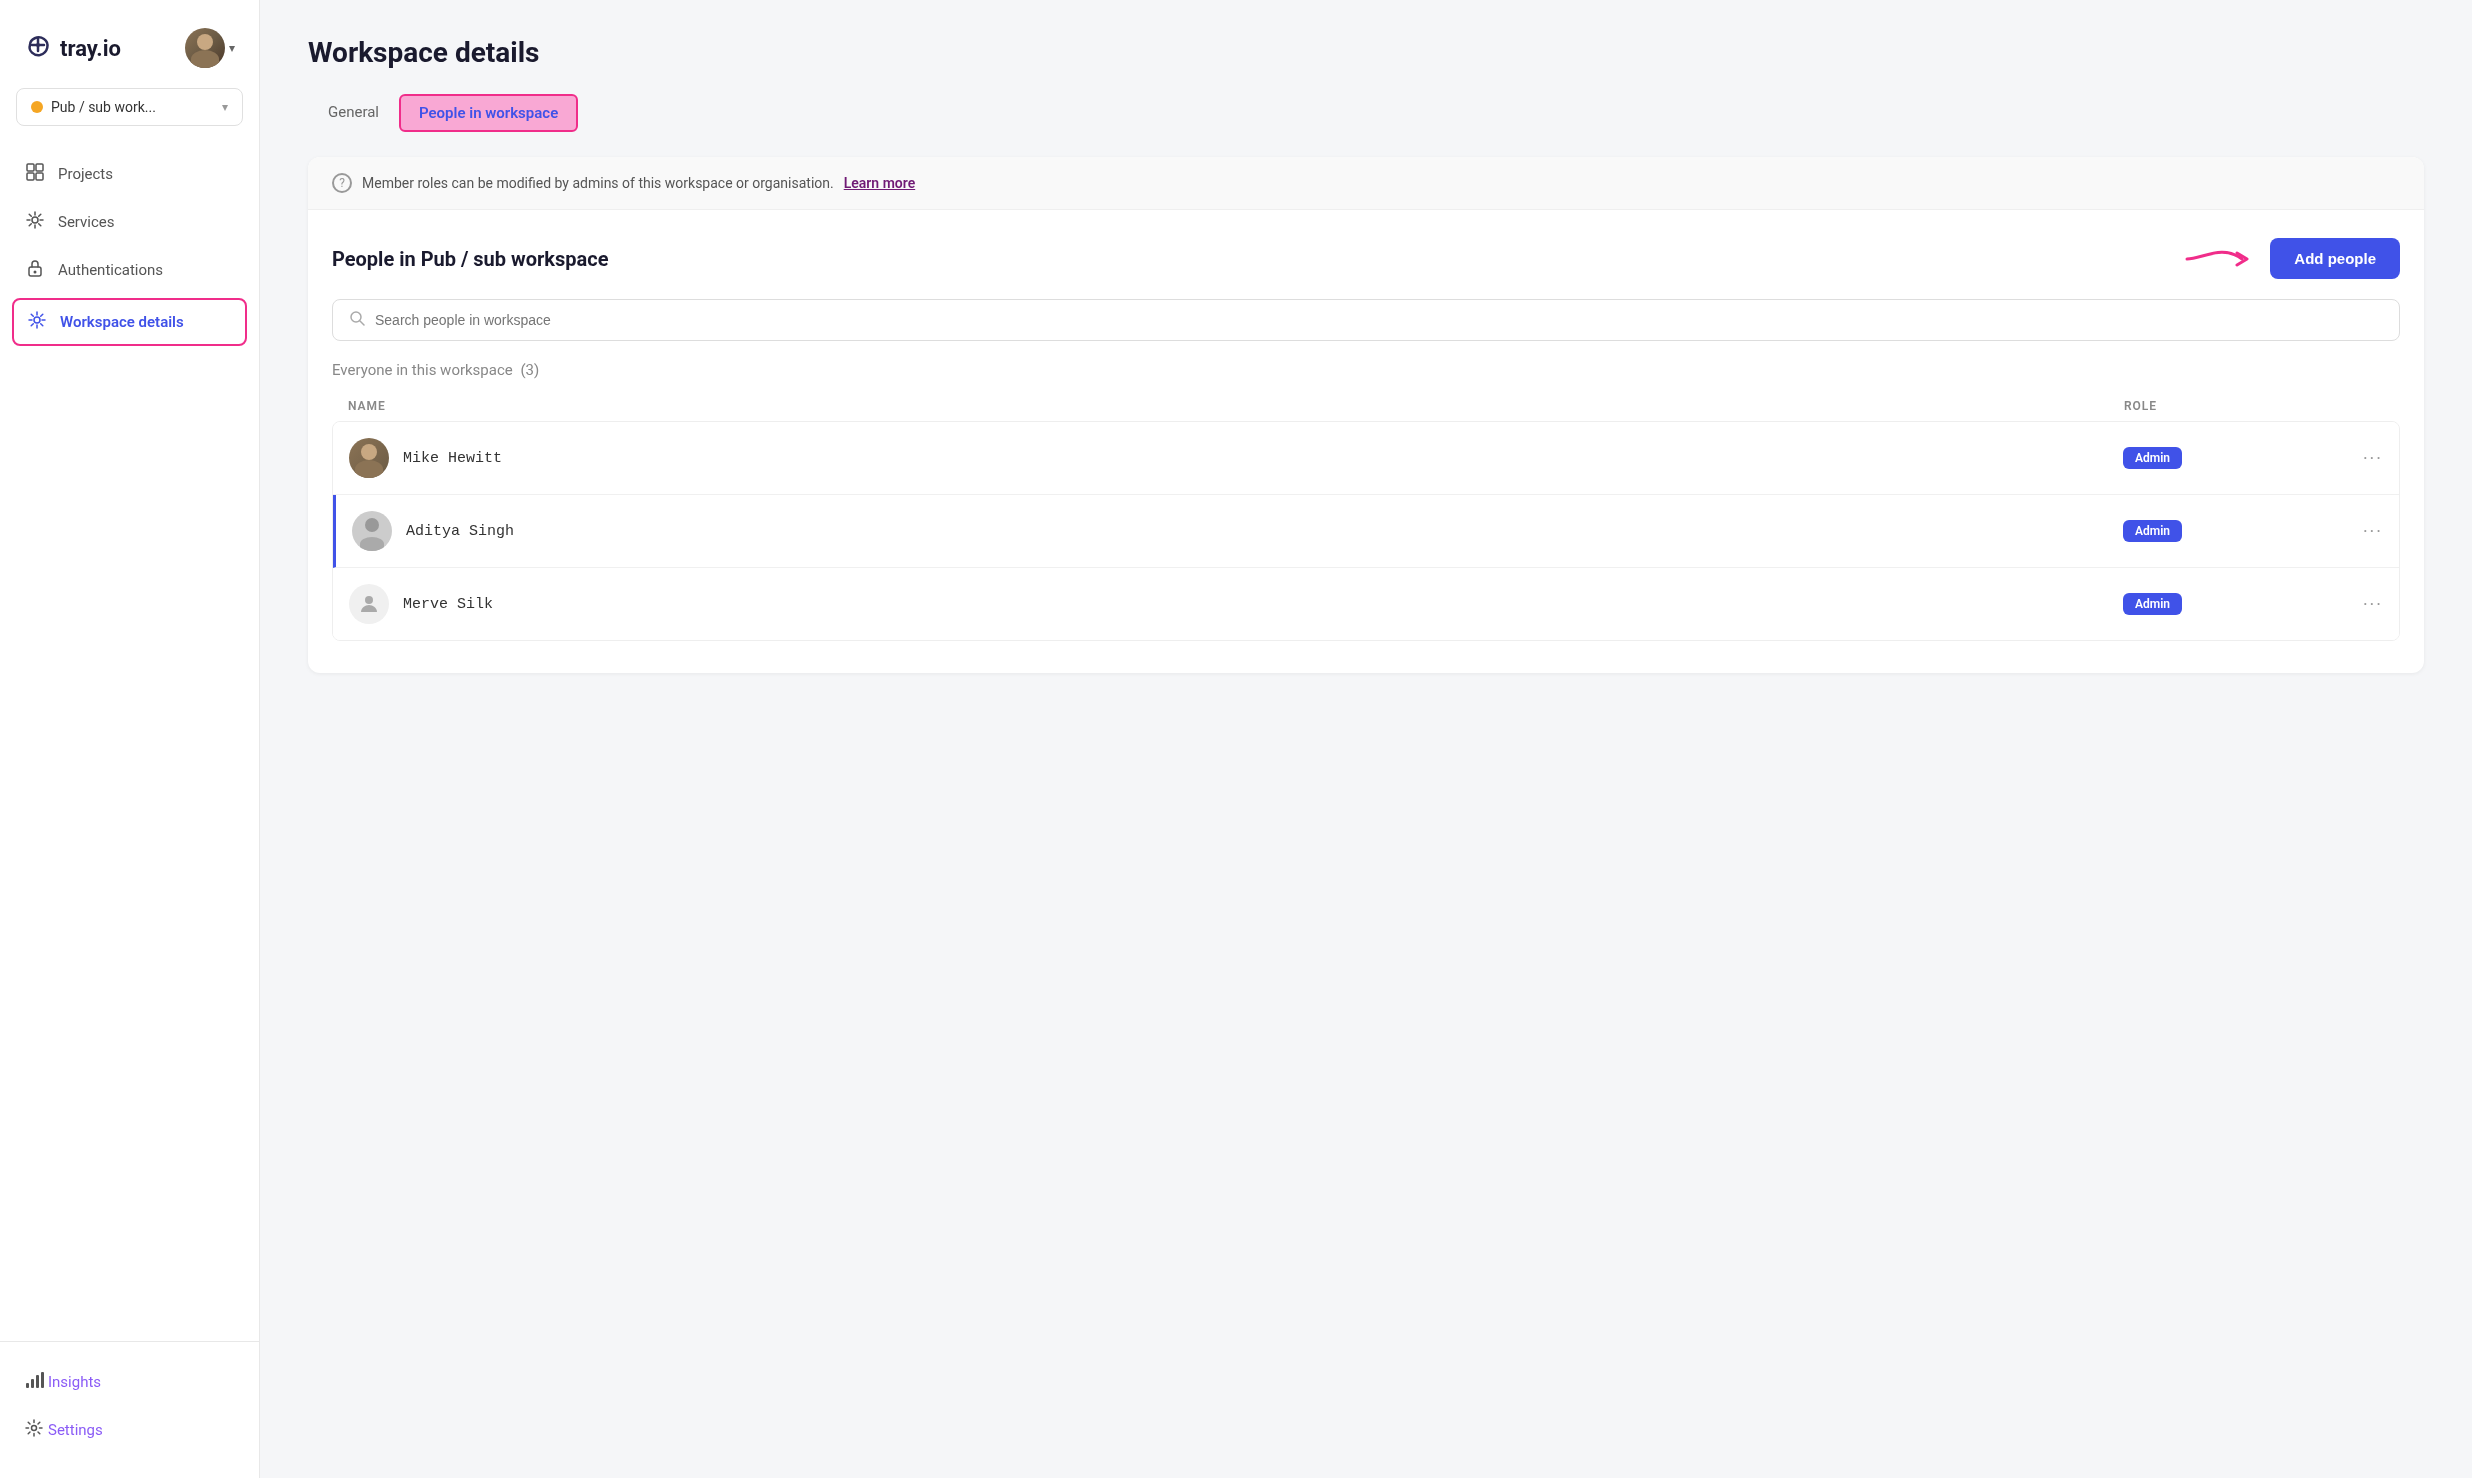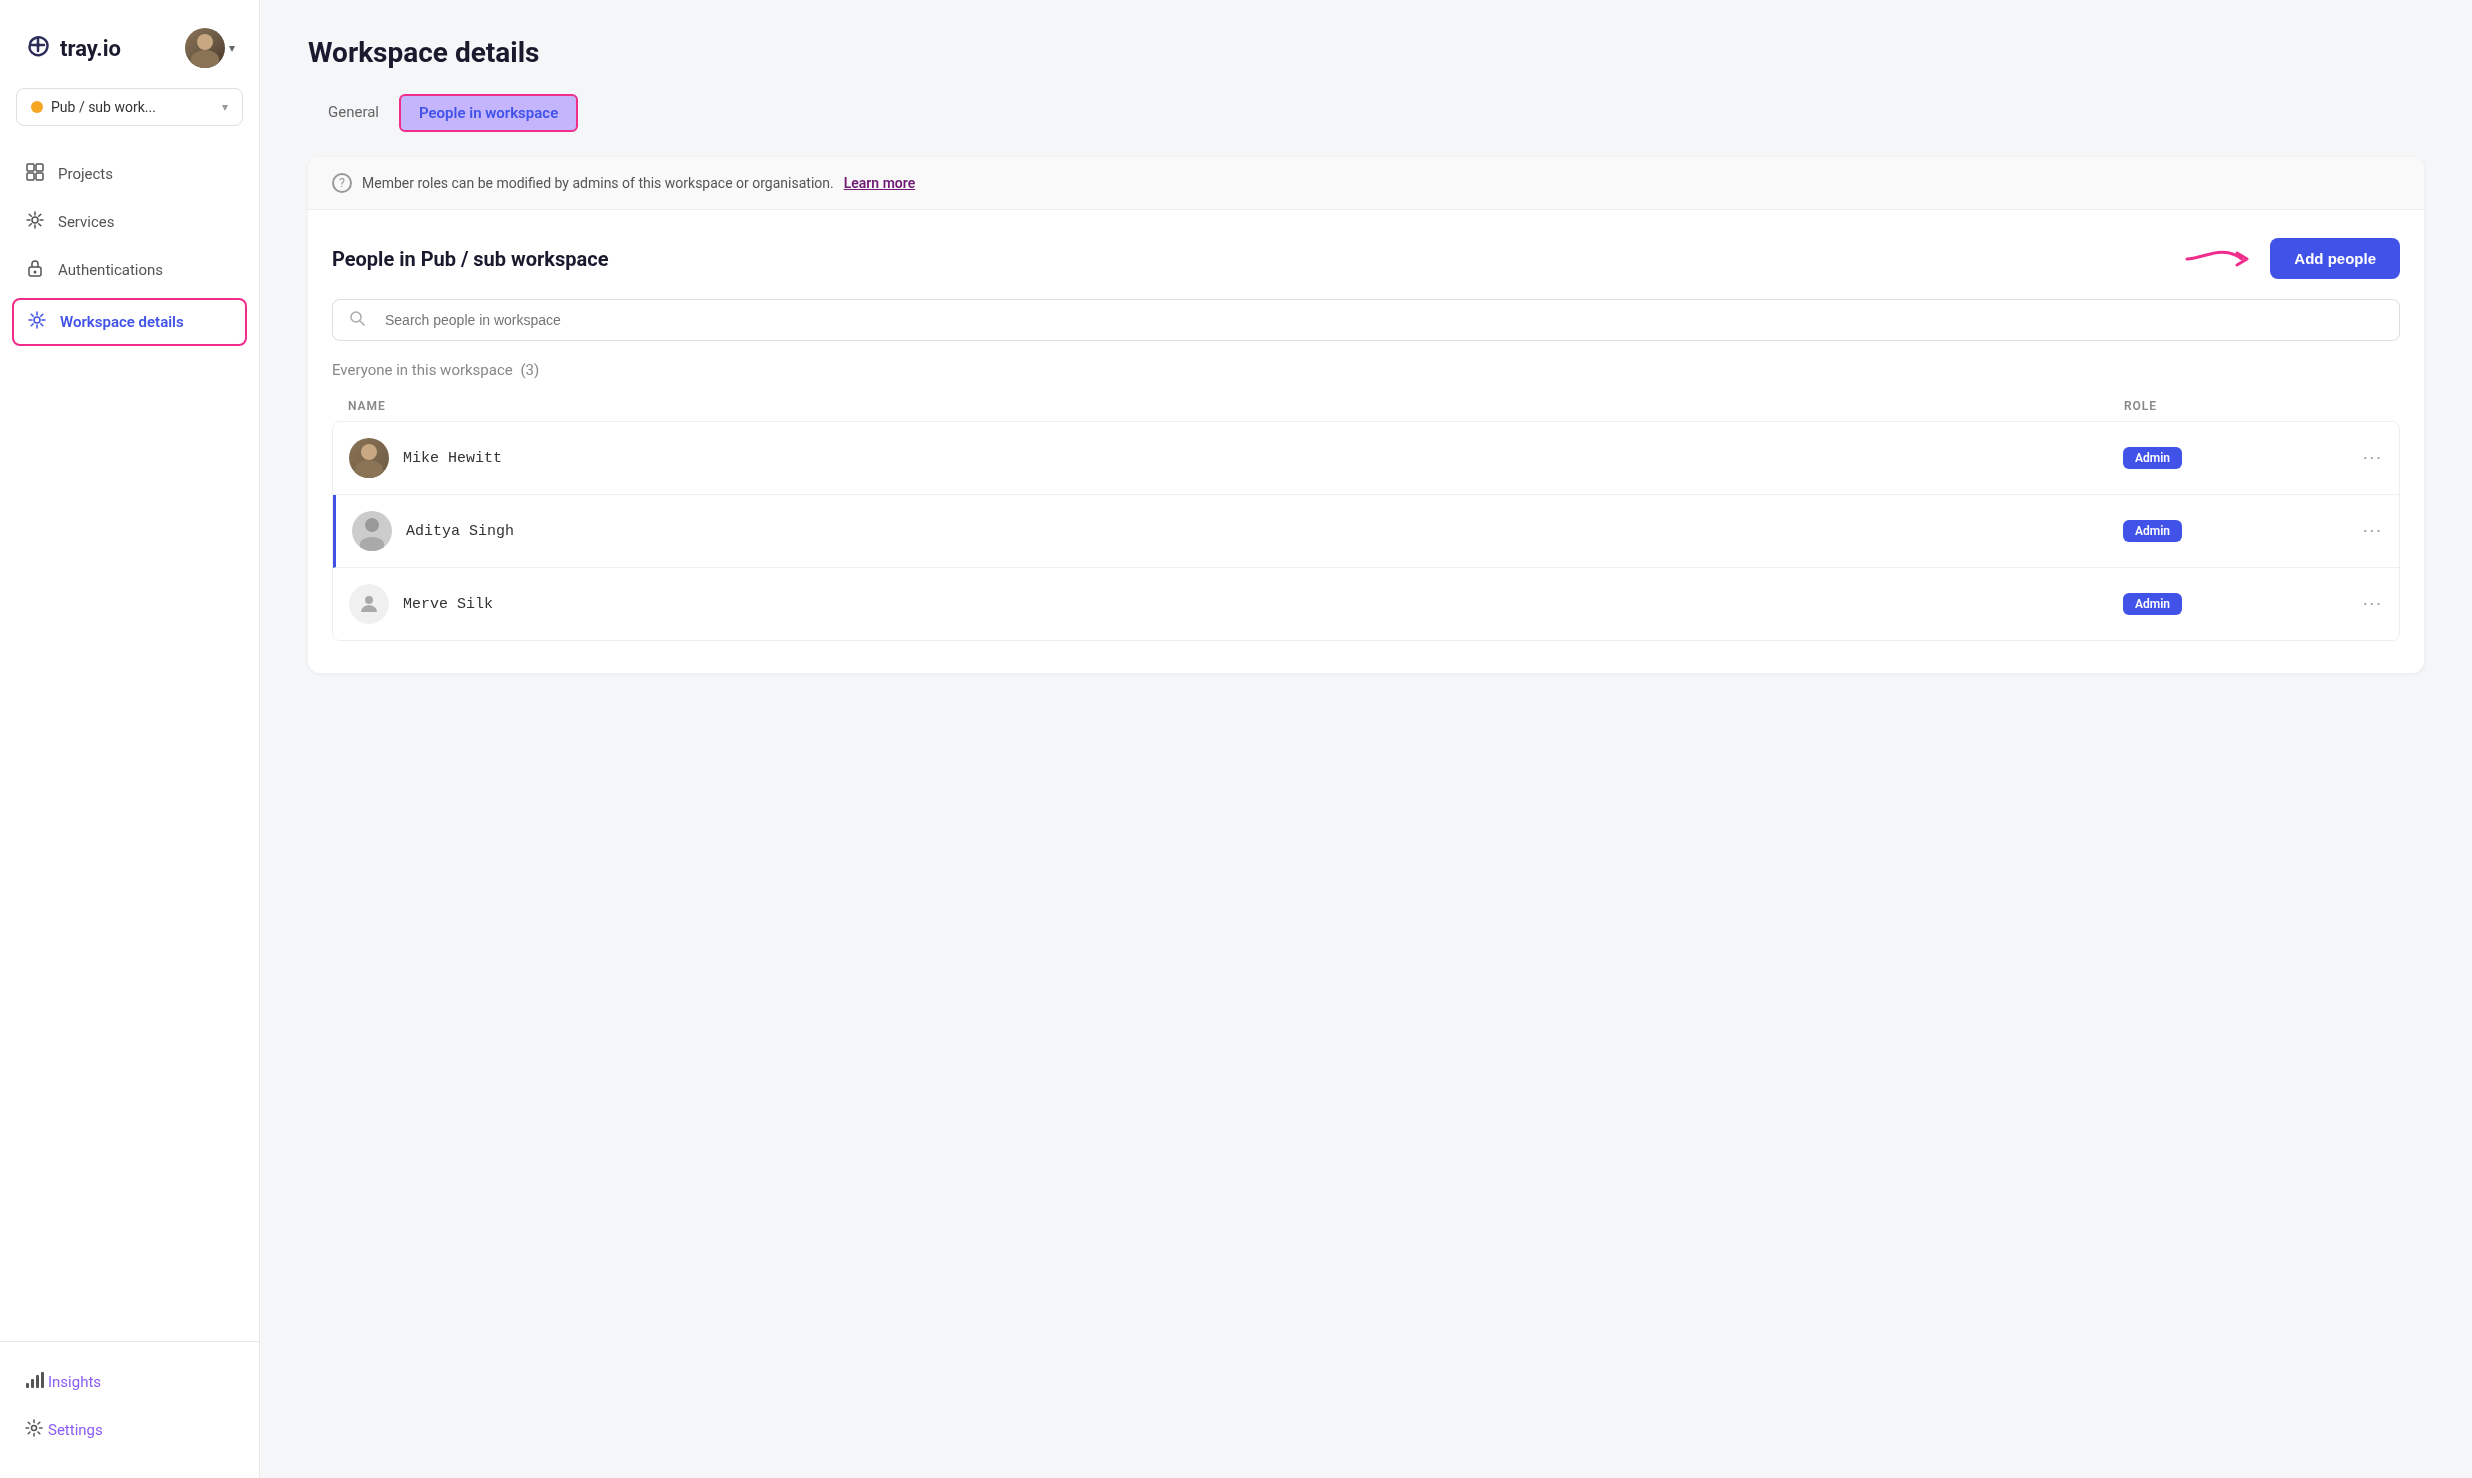--- a/index.html
+++ b/index.html
@@ -189,21 +189,21 @@
       font-size: 15px;
       cursor: pointer;
       color: #555;
       border-bottom: 2px solid transparent;
     }
     .tab.active {
       color: #4052e8;
       font-weight: 600;
       border: 2.5px solid #f02d8a;
       border-radius: 6px;
-      background: #c4b5fd;
+      background: #f9a8d4;
       padding: 8px 18px;
     }
     .tab:not(.active) {
       color: #666;
     }
 
     
     .content-card {
       background: #fff;
       border-radius: 12px;
@@ -272,21 +272,21 @@
       cursor: pointer;
     }
 
     
     .search-container {
       padding: 0 24px 20px;
     }
     .search-input-wrapper {
       display: flex;
       align-items: center;
-      gap: 20px;
+      gap: 10px;
       border: 1px solid #ddd;
       border-radius: 8px;
       padding: 10px 16px;
       background: #fff;
     }
     .search-icon {
       color: #aaa;
       font-size: 16px;
     }
     .search-input {

